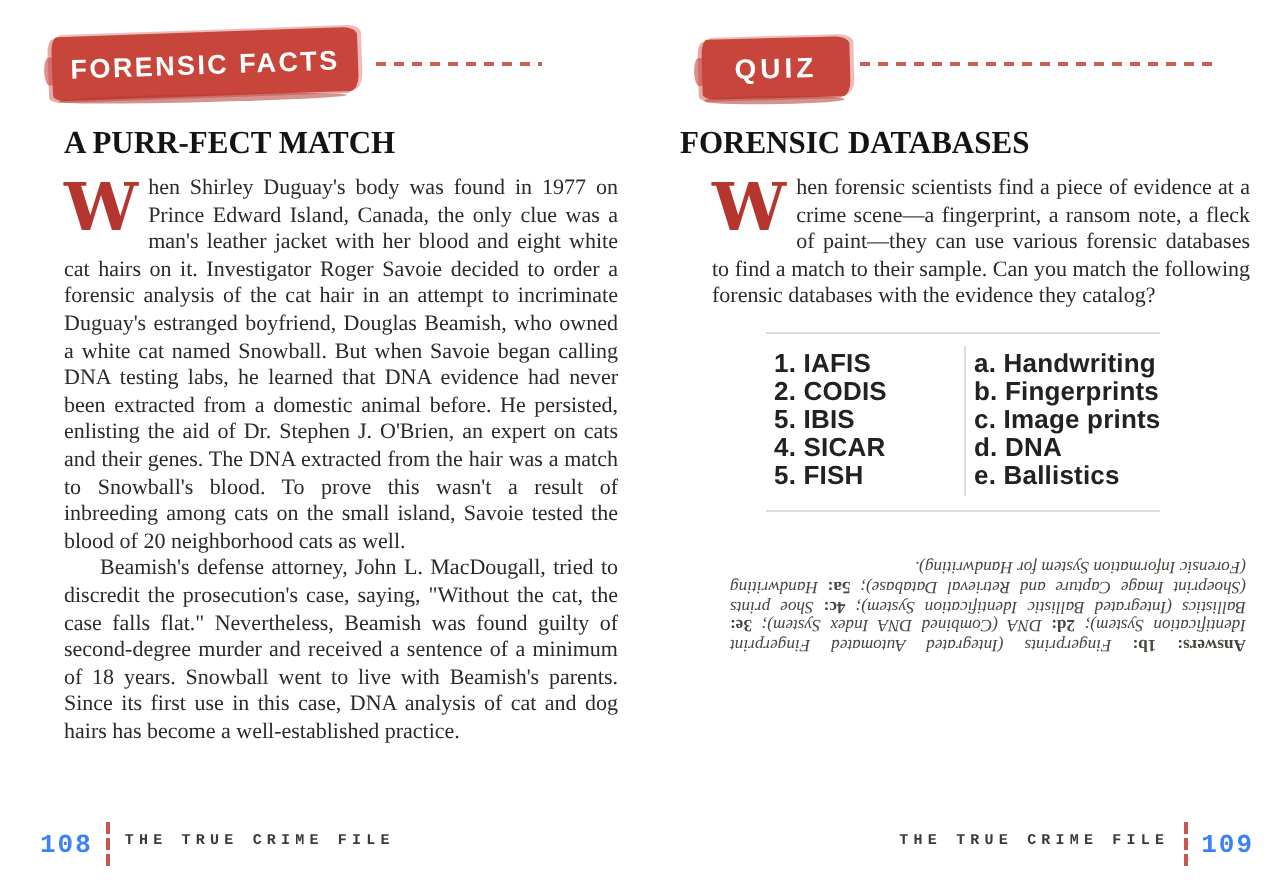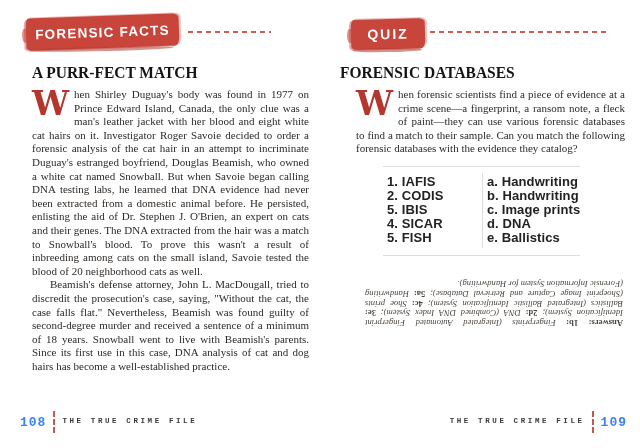--- a/index.html
+++ b/index.html
@@ -121,21 +121,21 @@
       <div class="quiz-divider"></div>
       <div class="quiz-col quiz-col-left">
         <div class="quiz-item">1. IAFIS</div>
         <div class="quiz-item">2. CODIS</div>
         <div class="quiz-item">5. IBIS</div>
         <div class="quiz-item">4. SICAR</div>
         <div class="quiz-item">5. FISH</div>
       </div>
       <div class="quiz-col quiz-col-right">
         <div class="quiz-item">a. Handwriting</div>
-        <div class="quiz-item">b. Handwriting</div>
+        <div class="quiz-item">b. Fingerprints</div>
         <div class="quiz-item">c. Image prints</div>
         <div class="quiz-item">d. DNA</div>
         <div class="quiz-item">e. Ballistics</div>
       </div>
     </div>
 
     <div class="answers"><span class="seg-bold">Answers: </span><span class="seg-bold">1b: </span><span class="seg-italic">Fingerprints (Integrated Automated Fingerprint Identification System); </span><span class="seg-bold">2d: </span><span class="seg-italic">DNA (Combined DNA Index System); </span><span class="seg-bold">3e: </span><span class="seg-italic">Ballistics (Integrated Ballistic Identification System); </span><span class="seg-bold">4c: </span><span class="seg-italic">Shoe prints (Shoeprint Image Capture and Retrieval Database); </span><span class="seg-bold">5a: </span><span class="seg-italic">Handwriting (Forensic Information System for Handwriting).</span></div>
 
     <div class="footer footer-right">
       <span class="book-title">THE TRUE CRIME FILE</span>

